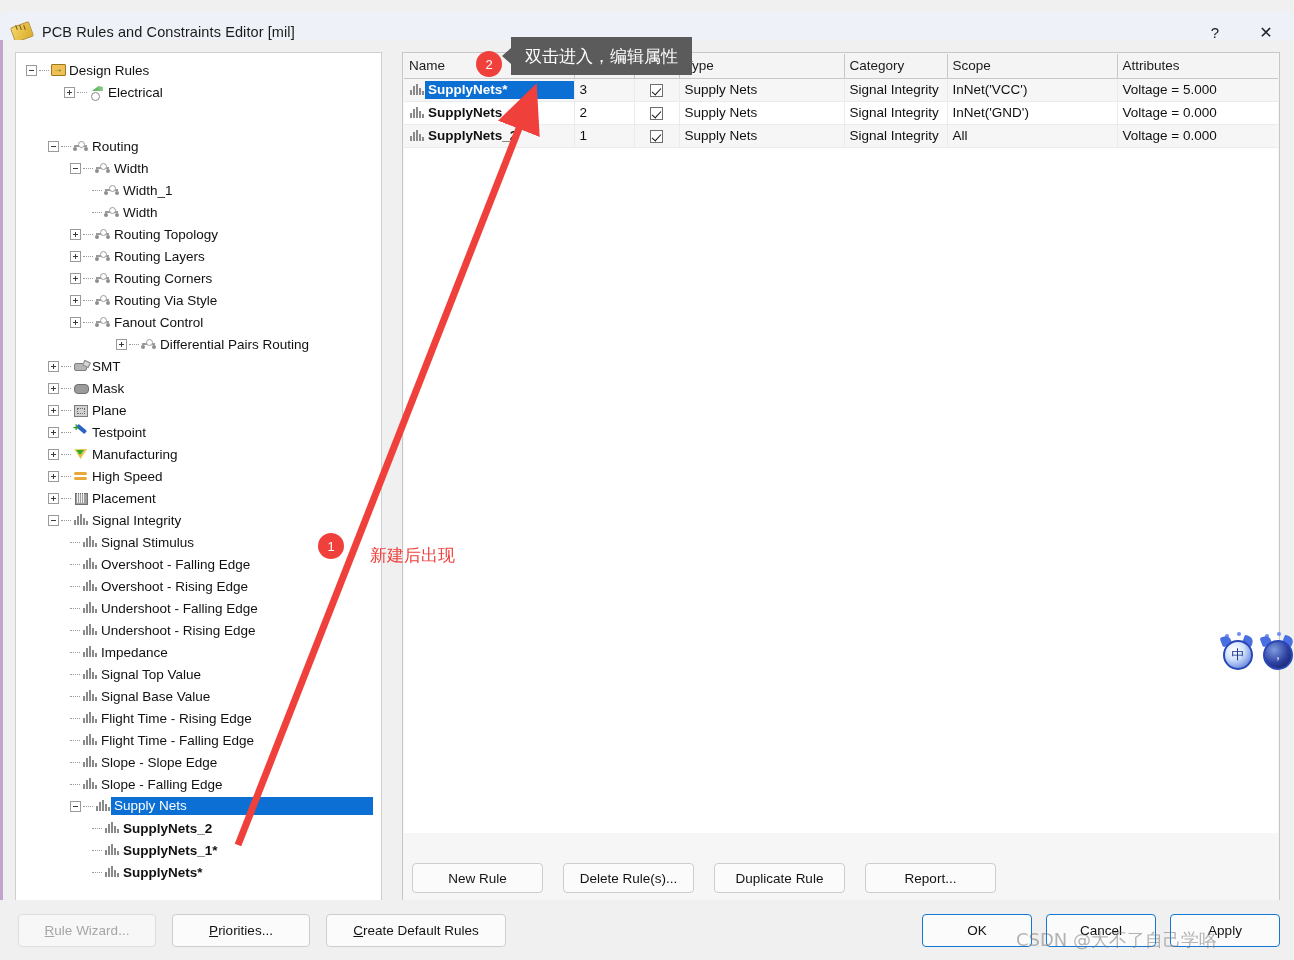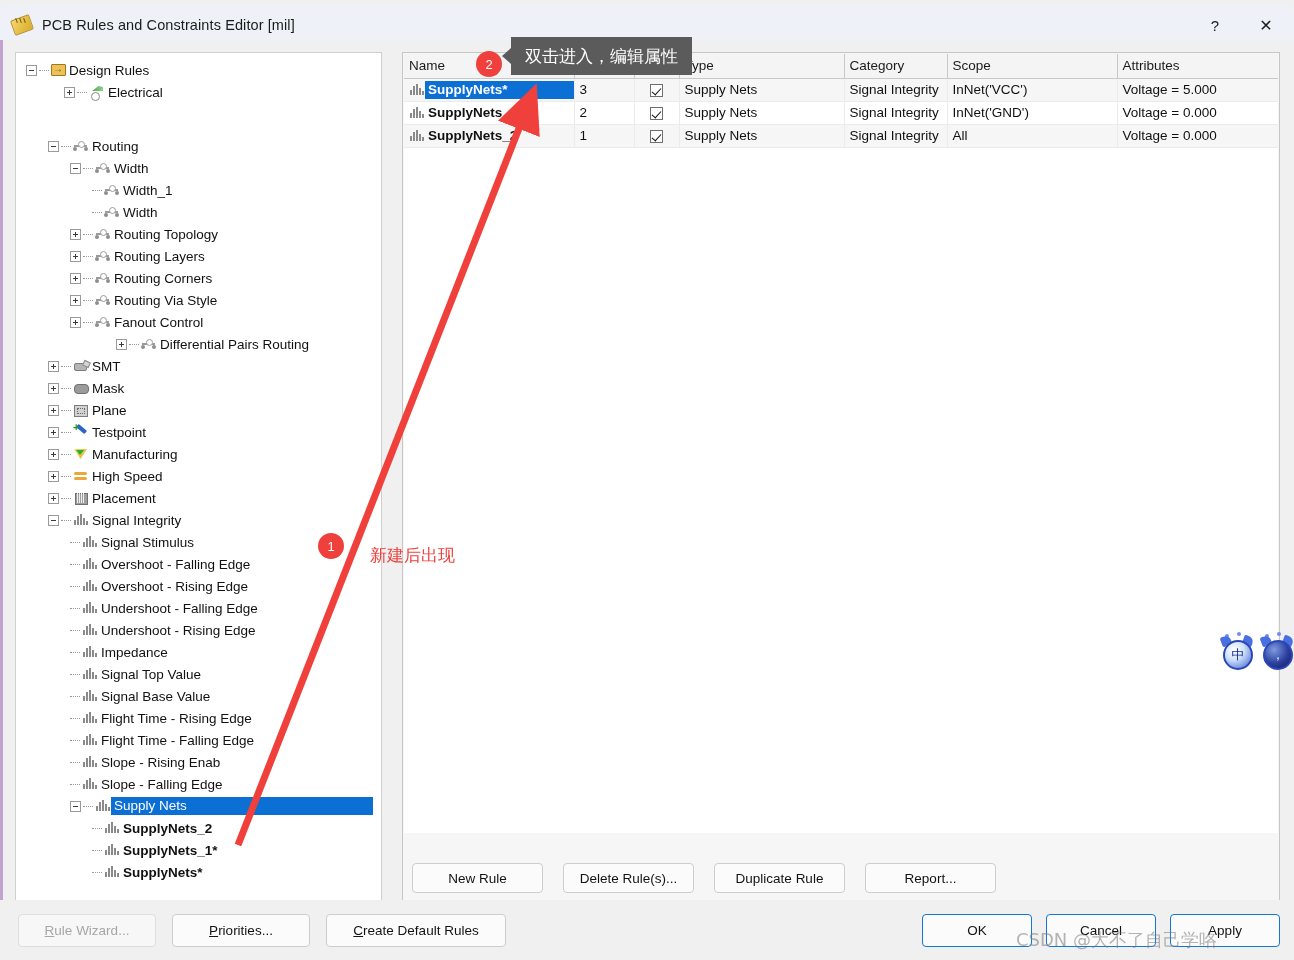--- a/index.html
+++ b/index.html
@@ -11,21 +11,21 @@
     background: #f0f0f0;
   }
   #app {
     position: relative;
     width: 1294px; height: 960px;
     background: #f0f0f0;
   }
 
   
   .titlebar {
-    position: absolute; left: 0; top: 5px;
+    position: absolute; left: 0; top: 12px;
     width: 1294px; height: 40px;
     background: #eef1f7;
     border-top-left-radius: 8px;
     border-top-right-radius: 8px;
     display: flex; align-items: center;
   }
   .title-icon {
     width: 20px; height: 20px; margin-left: 12px; margin-right: 10px;
     position: relative; flex: none;
   }
@@ -644,21 +644,21 @@
           </div>
           <div class="tnode" style="padding-left: 54px;">
             <span class="dots"></span>
             <span class="ic ic-si">
               <i></i>
               <i></i>
               <i></i>
               <i></i>
               <i></i>
             </span>
-            <span class="tlabel">Slope - Rising Enab</span>
+            <span class="tlabel">Slope - Slope Edge</span>
           </div>
           <div class="tnode" style="padding-left: 54px;">
             <span class="dots"></span>
             <span class="ic ic-si">
               <i></i>
               <i></i>
               <i></i>
               <i></i>
               <i></i>
             </span>

